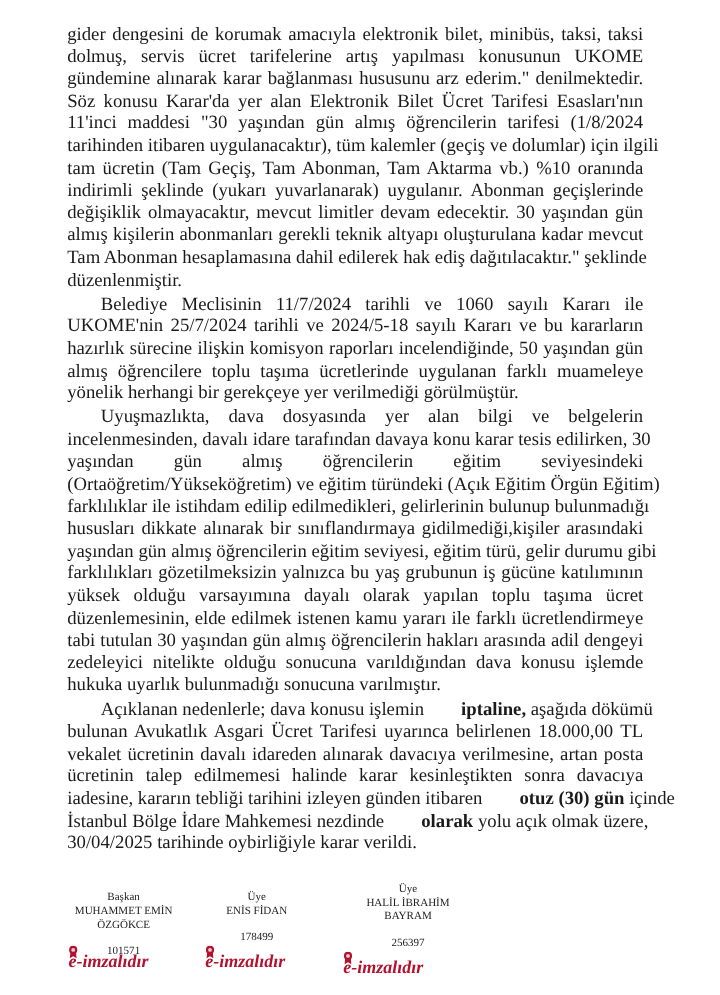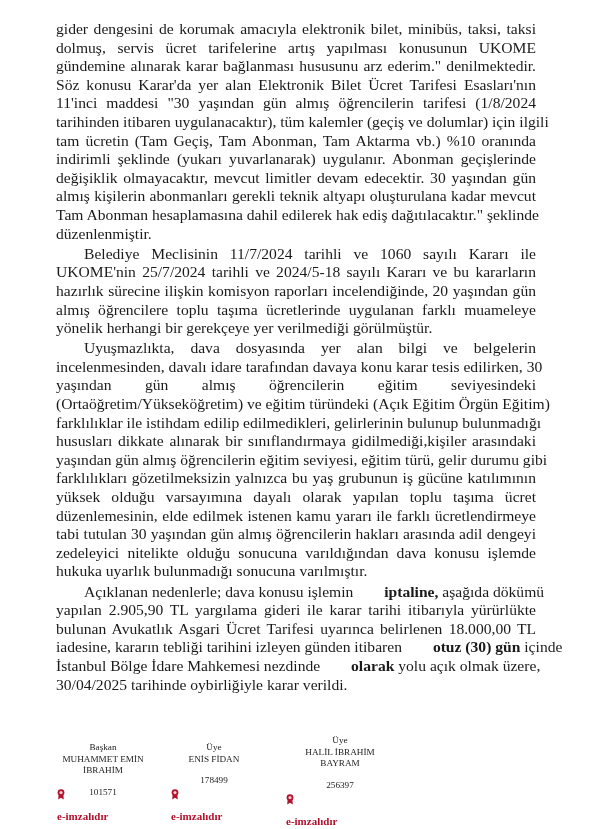--- a/index.html
+++ b/index.html
@@ -63,25 +63,26 @@
     pointer-events: auto;
   }
   .estamp .badge {
     display: block;
     width: 8px;
     height: 10px;
     position: relative;
   }
   .estamp .label {
     display: block;
+    font-style: italic;
     font-weight: bold;
     color: #b2122e;
-    font-size: 11px;
+    font-size: 15px;
     line-height: 11px;
-    margin-top: 15px;
+    margin-top: 1px;
     white-space: nowrap;
   }
 </style>
 </head>
 <body>
 
 <div class="page">
 
   <p class="para">
     <span class="line">gider dengesini de korumak amacıyla elektronik bilet, minibüs, taksi, taksi</span>
@@ -94,21 +95,21 @@
     <span class="line">indirimli şeklinde (yukarı yuvarlanarak) uygulanır. Abonman geçişlerinde</span>
     <span class="line">değişiklik olmayacaktır, mevcut limitler devam edecektir. 30 yaşından gün</span>
     <span class="line">almış kişilerin abonmanları gerekli teknik altyapı oluşturulana kadar mevcut</span>
     <span class="line">Tam Abonman hesaplamasına dahil edilerek hak ediş dağıtılacaktır." şeklinde</span>
     <span class="line last">düzenlenmiştir.</span>
   </p>
 
   <p class="para">
     <span class="line" style="padding-left:28px">Belediye Meclisinin 11/7/2024 tarihli ve 1060 sayılı Kararı ile</span>
     <span class="line">UKOME'nin 25/7/2024 tarihli ve 2024/5-18 sayılı Kararı ve bu kararların</span>
-    <span class="line">hazırlık sürecine ilişkin komisyon raporları incelendiğinde, 20 yaşından gün</span>
+    <span class="line">hazırlık sürecine ilişkin komisyon raporları incelendiğinde, 50 yaşından gün</span>
     <span class="line">almış öğrencilere toplu taşıma ücretlerinde uygulanan farklı muameleye</span>
     <span class="line last">yönelik herhangi bir gerekçeye yer verilmediği görülmüştür.</span>
   </p>
 
   <p class="para">
     <span class="line" style="padding-left:28px">Uyuşmazlıkta, dava dosyasında yer alan bilgi ve belgelerin</span>
     <span class="line">incelenmesinden, davalı idare tarafından davaya konu karar tesis edilirken, 30</span>
     <span class="line">yaşından gün almış öğrencilerin eğitim seviyesindeki</span>
     <span class="line">(Ortaöğretim/Yükseköğretim) ve eğitim türündeki (Açık Eğitim Örgün Eğitim)</span>
     <span class="line">farklılıklar ile istihdam edilip edilmedikleri, gelirlerinin bulunup bulunmadığı</span>
@@ -117,34 +118,35 @@
     <span class="line">farklılıkları gözetilmeksizin yalnızca bu yaş grubunun iş gücüne katılımının</span>
     <span class="line">yüksek olduğu varsayımına dayalı olarak yapılan toplu taşıma ücret</span>
     <span class="line">düzenlemesinin, elde edilmek istenen kamu yararı ile farklı ücretlendirmeye</span>
     <span class="line">tabi tutulan 30 yaşından gün almış öğrencilerin hakları arasında adil dengeyi</span>
     <span class="line">zedeleyici nitelikte olduğu sonucuna varıldığından dava konusu işlemde</span>
     <span class="line last">hukuka uyarlık bulunmadığı sonucuna varılmıştır.</span>
   </p>
 
   <p class="para" id="rich-para">
       <span class="line" style="padding-left: 28px;"><span>Açıklanan nedenlerle; dava konusu işlemin </span><b>iptaline,</b><span> aşağıda dökümü</span></span>
-      <span class="line"><span>yapılan 2.905,90 TL yargılama gideri ile karar tarihi itibarıyla yürürlükte</span></span>
       <span class="line"><span>bulunan Avukatlık Asgari Ücret Tarifesi uyarınca belirlenen 18.000,00 TL</span></span>
+      <span class="line"><span>vekalet ücretinin davalı idareden alınarak davacıya verilmesine, artan posta</span></span>
+      <span class="line"><span>ücretinin talep edilmemesi halinde karar kesinleştikten sonra davacıya</span></span>
       <span class="line"><span>iadesine, kararın tebliği tarihini izleyen günden itibaren </span><b>otuz (30) gün</b><span> içinde</span></span>
       <span class="line"><span>İstanbul Bölge İdare Mahkemesi nezdinde </span><b>olarak</b><span> yolu açık olmak üzere,</span></span>
       <span class="line last"><span>30/04/2025 tarihinde oybirliğiyle karar verildi.</span></span>
     </p>
 </div>
 
 <div class="signatures">
 
   <div class="sig" style="left:48px; top:742px; width:110px;">
     <span class="role">Başkan</span>
     <span class="name">MUHAMMET EMİN</span>
-    <span class="name">İBRAHİM</span>
+    <span class="name">ÖZGÖKCE</span>
     <span class="reg">101571</span>
   </div>
   <div class="estamp" style="left:57px; top:786px;">
     <span class="badge">
       <svg width="8" height="11" viewBox="0 0 8 11">
           <circle cx="4" cy="3.6" r="3.4" fill="#b2122e"></circle>
           <circle cx="4" cy="3.6" r="1.6" fill="#f2c9cf"></circle>
           <path d="M1.6 6 L1.2 10.5 L4 8.8 L6.8 10.5 L6.4 6 Z" fill="#b2122e"></path>
         </svg>
     </span>

